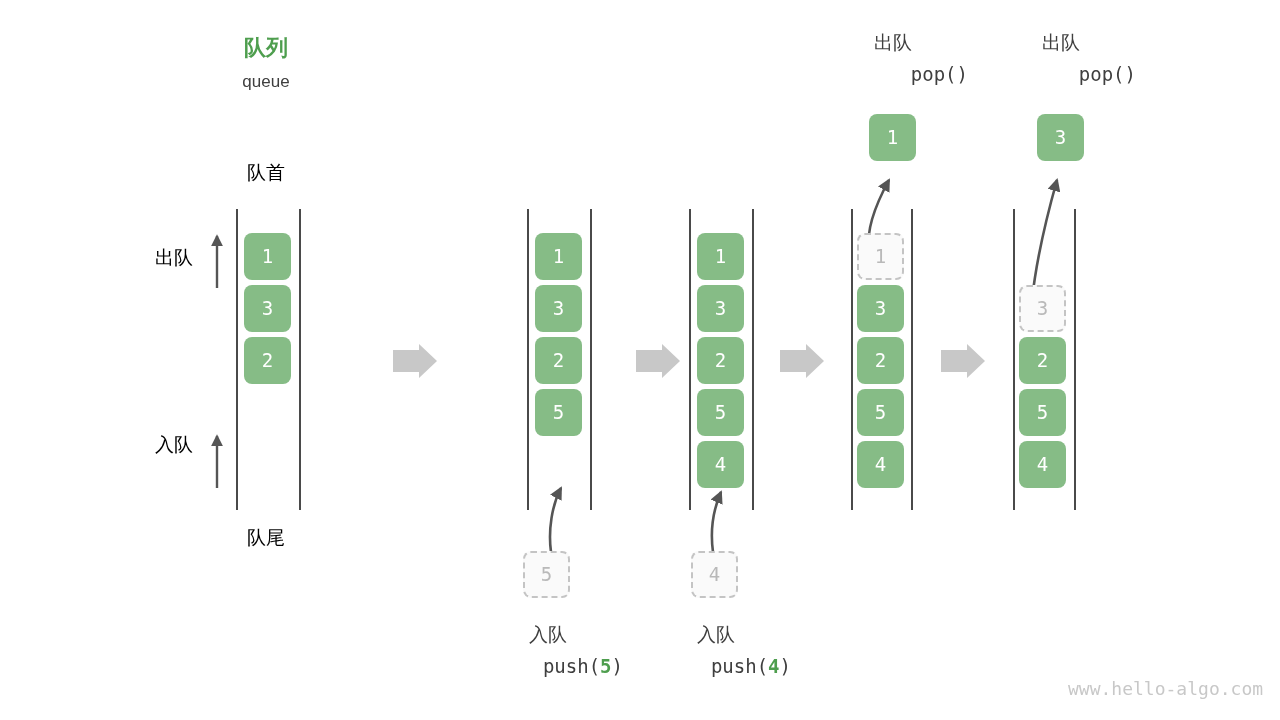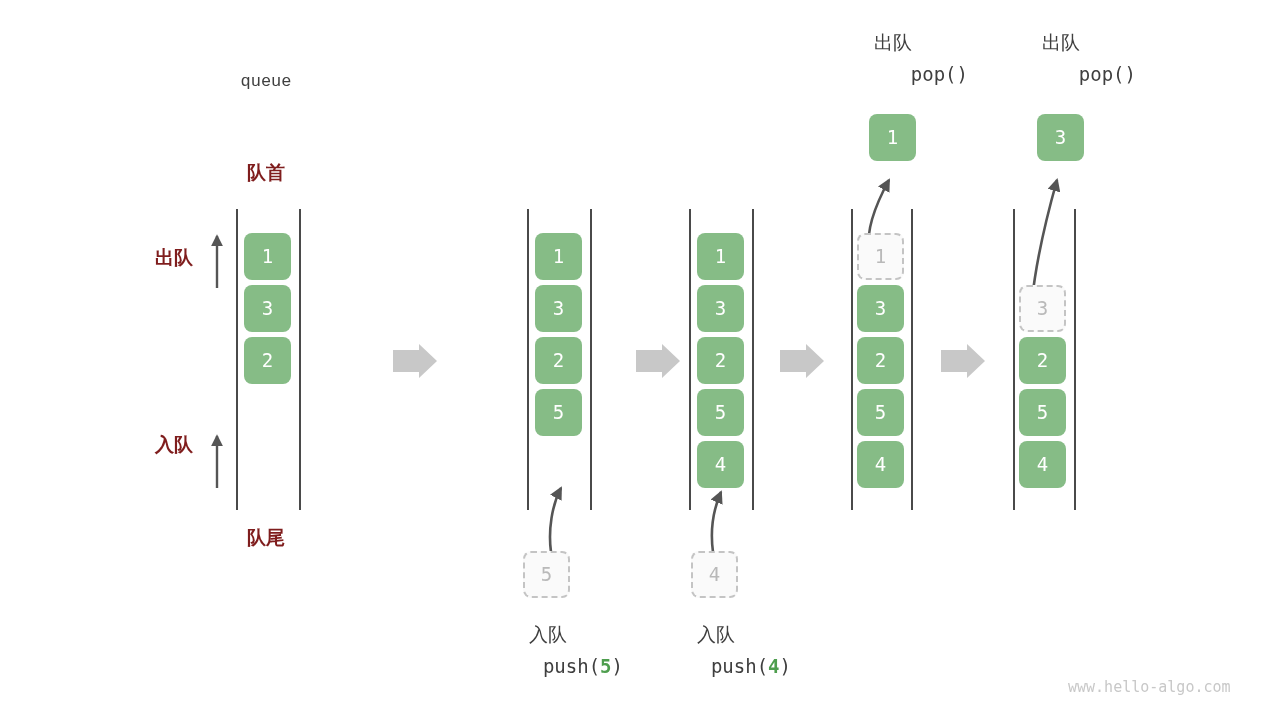--- a/index.html
+++ b/index.html
@@ -21,51 +21,51 @@
 
   
   .title-cn {
     font-size: 22px;
     font-weight: bold;
     color: #4e9e4e;
     text-align: center;
     white-space: nowrap;
   }
   .title-en {
-    font-family: Liberation Mono, monospace;
+    font-family: Liberation Sans, sans-serif;
     font-size: 17px;
     color: #3f3f3f;
     text-align: center;
     white-space: nowrap;
   }
   .side-label {
     font-size: 19px;
-    font-weight: bold;
-    color: #7f1d1d;
+    font-weight: normal;
+    color: #000000;
     text-align: center;
     white-space: nowrap;
   }
   .op-cn-light {
     font-size: 19px;
     color: #3f3f3f;
     text-align: center;
     white-space: nowrap;
   }
   .op-code {
     font-family: "DejaVu Sans Mono", "Liberation Mono", monospace;
     font-size: 19px;
     color: #3f3f3f;
     text-align: right;
     white-space: nowrap;
   }
   .op-code .num { color: #4e9e4e; font-weight: bold; }
 
   .watermark {
     font-family: "DejaVu Sans Mono", "Liberation Mono", monospace;
-    font-size: 15px;
+    font-size: 18px;
     color: #c8c8c8;
     white-space: nowrap;
   }
 
   
   .cell {
     position: absolute;
     width: 47px; height: 47px;
     border-radius: 8px;
     background: #86bc86;
@@ -138,20 +138,21 @@
       <path d="M 636 350 L 662 350 L 662 344 L 680 361 L 662 378 L 662 372 L 636 372 Z" fill="#c8c8c8"></path>
     </g>
     <g>
       <path d="M 780 350 L 806 350 L 806 344 L 824 361 L 806 378 L 806 372 L 780 372 Z" fill="#c8c8c8"></path>
     </g>
     <g>
       <path d="M 941 350 L 967 350 L 967 344 L 985 361 L 967 378 L 967 372 L 941 372 Z" fill="#c8c8c8"></path>
     </g>
   </svg>
 
+  <div class="abs title-cn" style="left:186px; top:33px; width:160px;">队列</div>
   <div class="abs title-en" style="left:186px; top:72px; width:160px;">queue</div>
 
   <div class="abs side-label" style="left:186px; top:160px; width:160px;">队首</div>
   <div class="abs side-label" style="left:186px; top:525px; width:160px;">队尾</div>
   <div class="abs side-label" style="left:140px; top:245px; width:68px;">出队</div>
   <div class="abs side-label" style="left:140px; top:432px; width:68px;">入队</div>
 
   <div>
     <div class="rail abs" style="left:236px; top:209px; height:301px;"></div>
     <div class="rail abs" style="left:299px; top:209px; height:301px;"></div>

